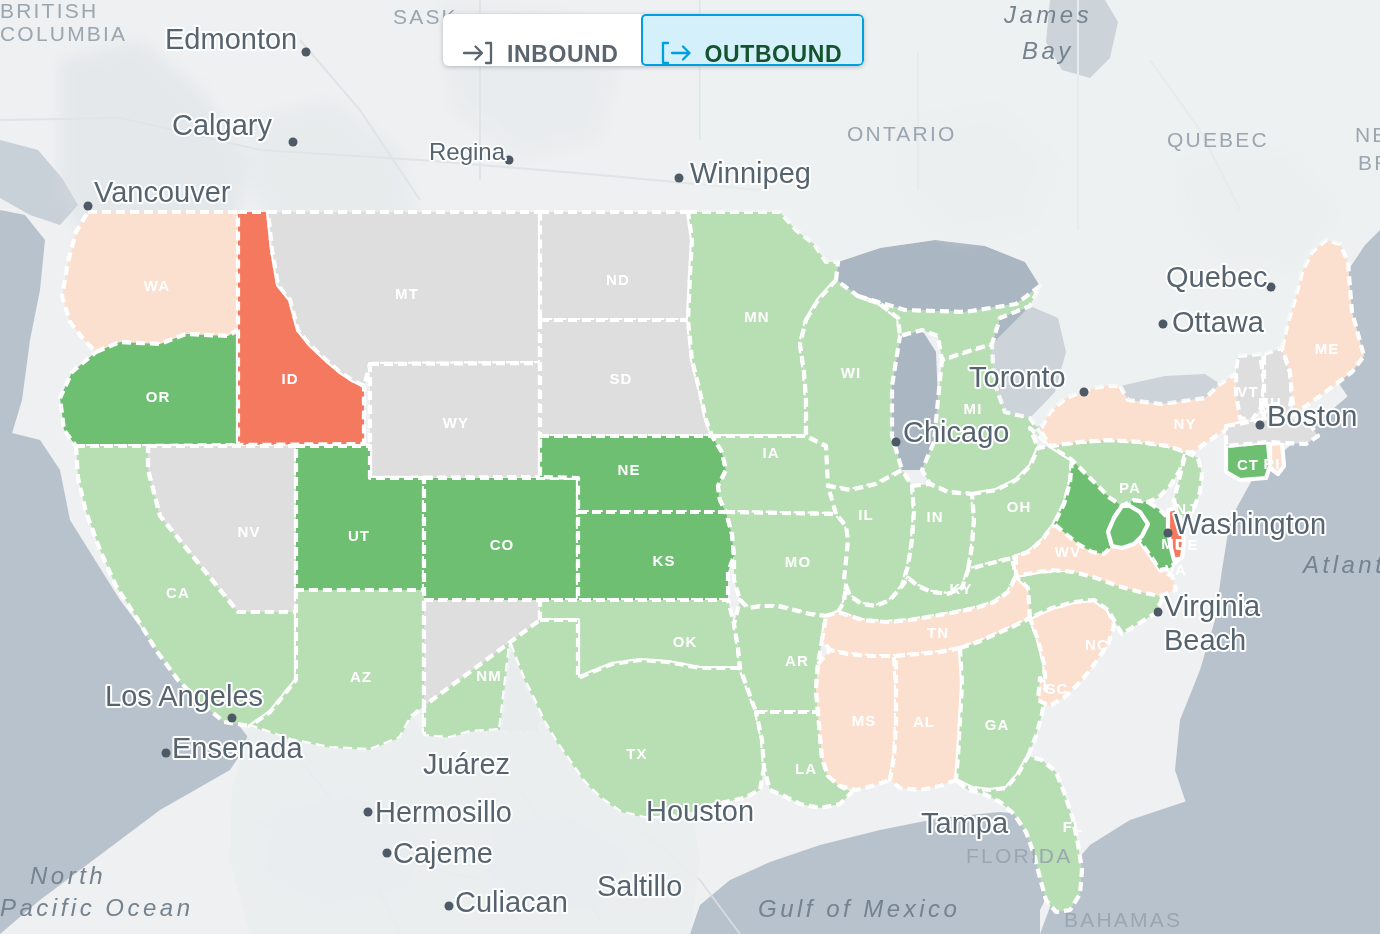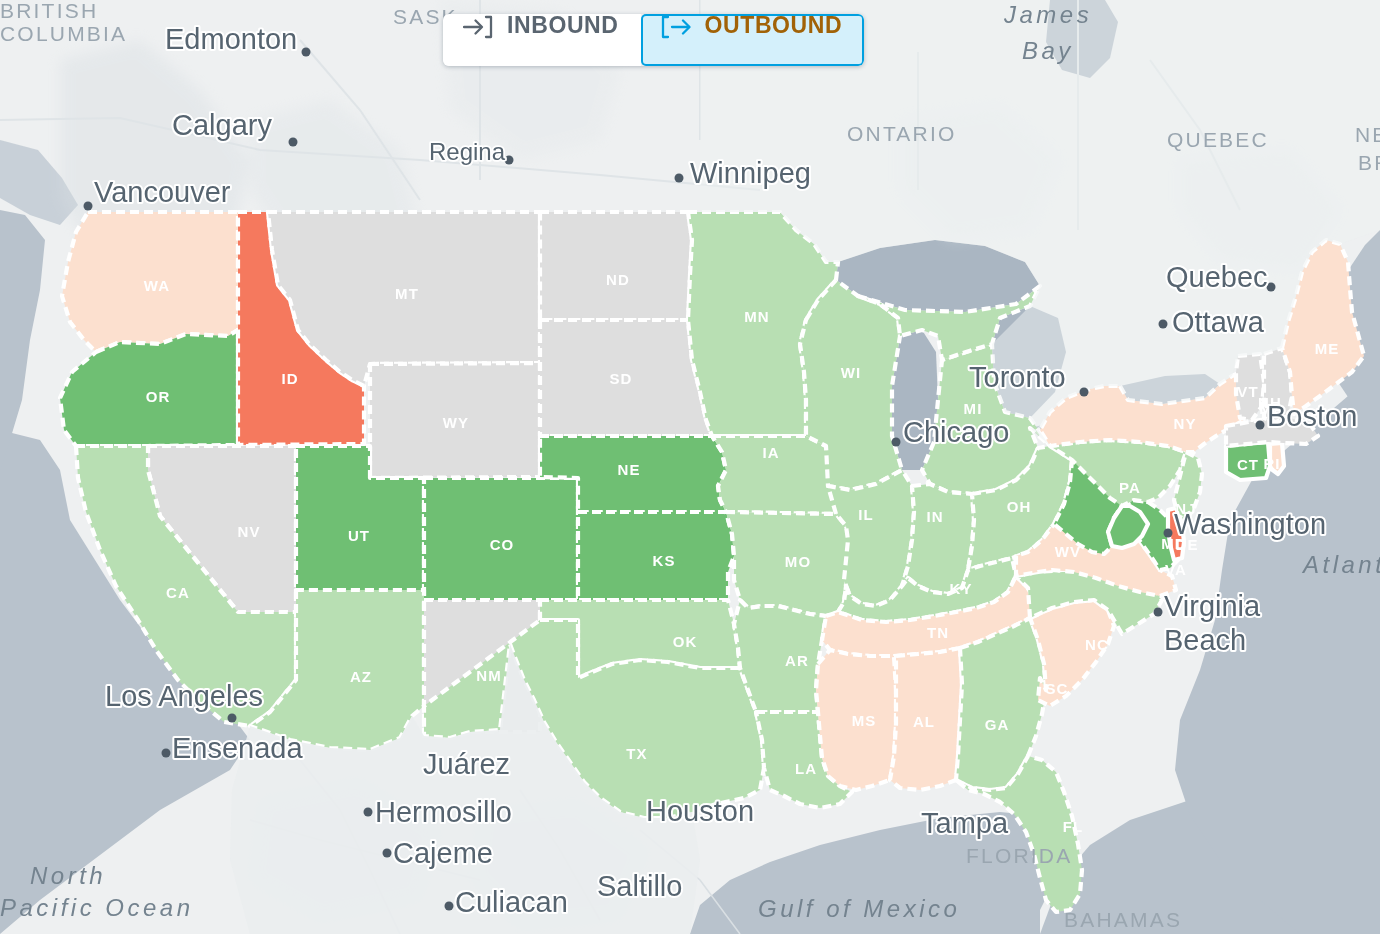--- a/index.html
+++ b/index.html
@@ -15,31 +15,31 @@
   
   .toggle-wrap{
     position:absolute;left:443px;top:14px;
     display:flex;align-items:stretch;
     border-radius:6px;
     box-shadow:0 1px 4px rgba(40,60,80,.30);
     overflow:hidden;
     z-index:40;
   }
   .toggle-btn{
-    display:flex;align-items:flex-start;gap:14px;
+    display:flex;align-items:flex-end;gap:14px;
     height:52px;box-sizing:border-box;
-    padding:0 22px 10px 20px;
+    padding:0 22px 0 20px;
     font-size:23px;font-weight:bold;letter-spacing:.6px;
     cursor:pointer;user-select:none;
     border:none;
     font-family:"Liberation Sans",sans-serif;
   }
   .toggle-btn.inactive{background:#ffffff;color:#5a6570;}
   .toggle-btn.active{
-    background:#d4f0fb;color:#a16207;
+    background:#d4f0fb;color:#14532d;
     box-shadow:inset 0 0 0 2px #00a0e0;
     border-radius:5px;
   }
   .tg-ico{flex:0 0 auto;display:block;}
   .tg-label{white-space:nowrap;line-height:1;}
 
   
   .state-label{
     font-family:"Liberation Sans",sans-serif;
     font-size:15px;font-weight:bold;letter-spacing:1.1px;

